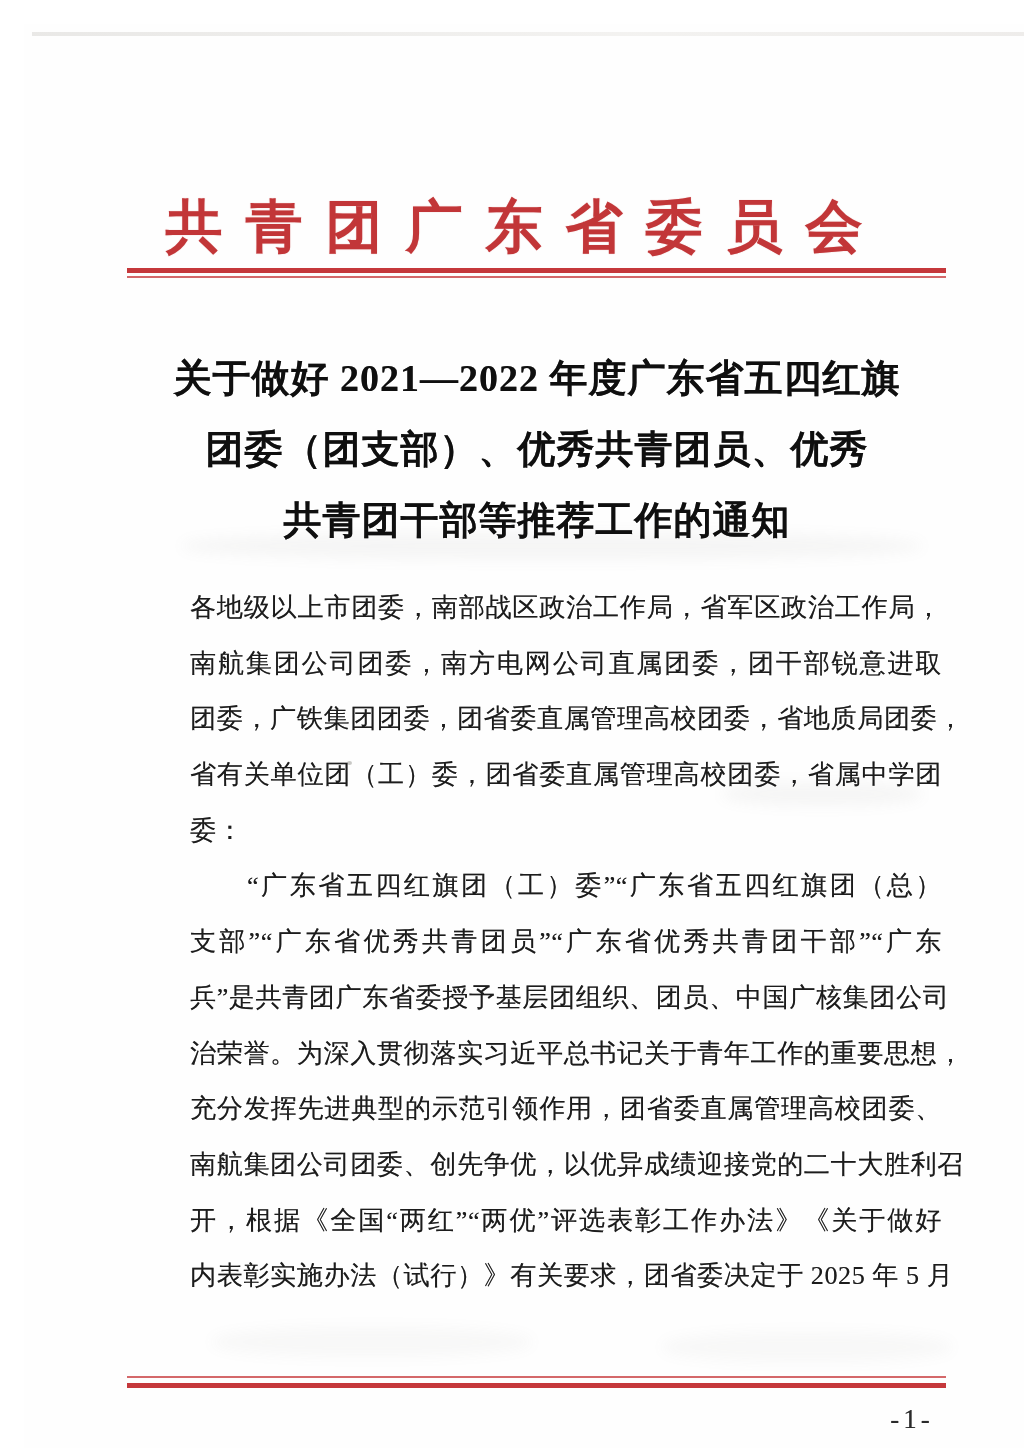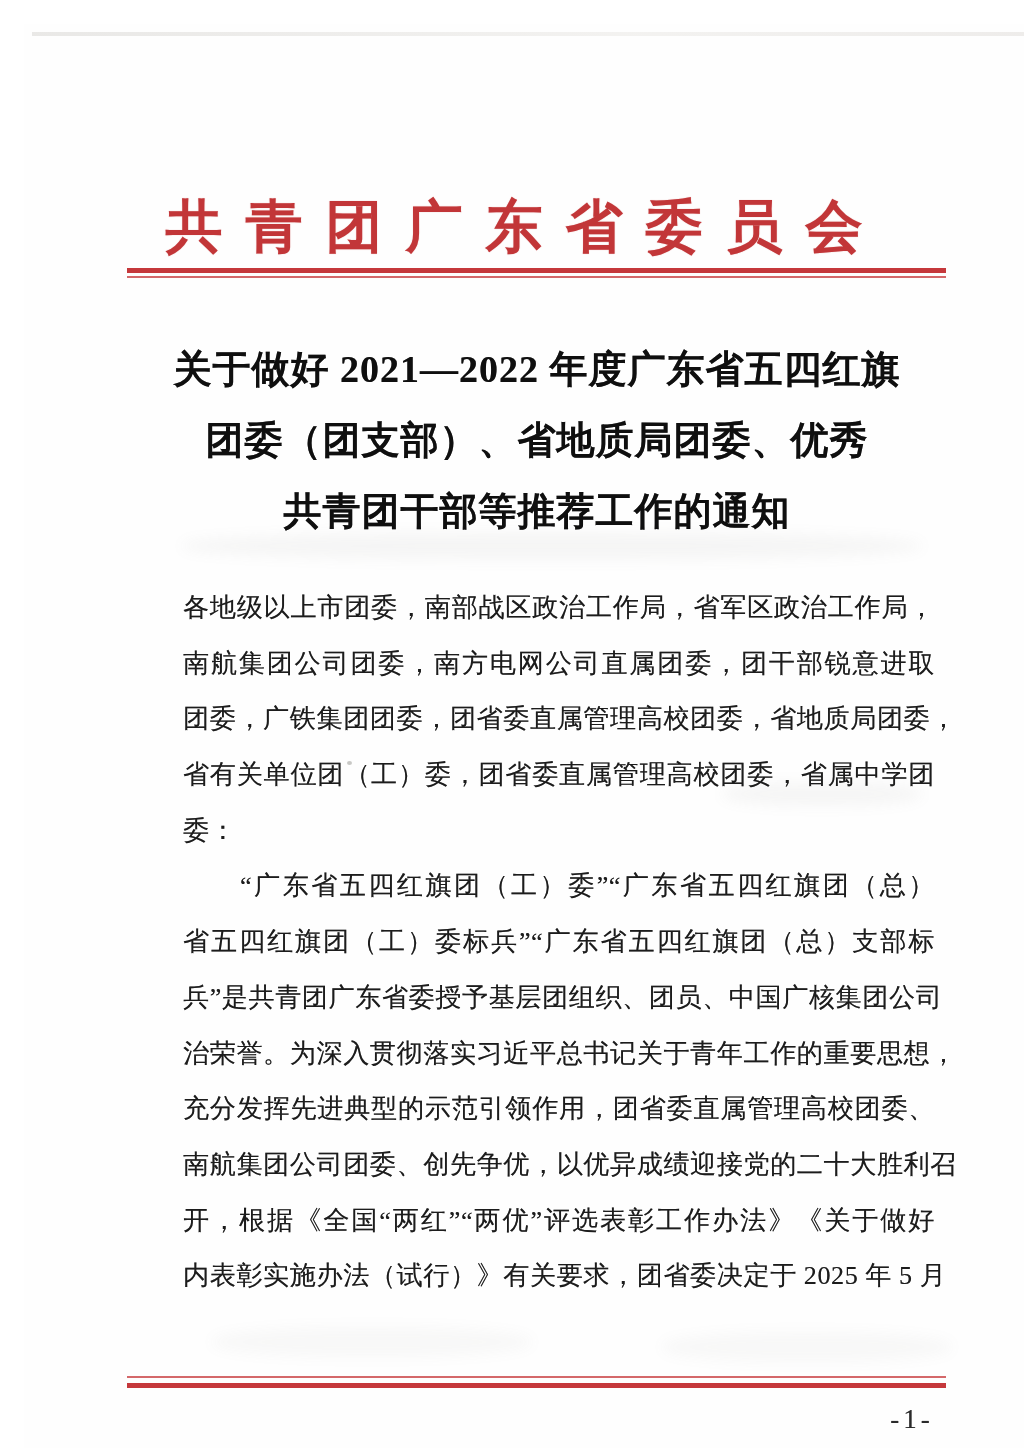--- a/index.html
+++ b/index.html
@@ -54,34 +54,34 @@
   }
   .rule { position: absolute; left: 95px; width: 819px; }
   .rule.header-thick { top: 236px; height: 5px; background: #c5383b; }
   .rule.header-thin  { top: 244px; height: 2px; background: #d4686a; }
   .rule.footer-thin  { top: 1344px; height: 2px; background: #d4686a; }
   .rule.footer-thick { top: 1351px; height: 5px; background: #c5383b; }
 
   
   .doc-title {
     position: absolute;
-    top: 298px; left: 95px; width: 820px;
+    top: 307px; left: 95px; width: 820px;
     text-align: center;
     font-weight: bold;
     font-size: 38px;
     line-height: 63px;
     color: #0f0f0f;
     letter-spacing: 1px;
     text-shadow: 0 0 .6px rgba(0,0,0,.55);
   }
 
   
   .doc-body {
     position: absolute;
-    top: 544px; left: 143px; width: 768px;
+    top: 544px; left: 150px; width: 768px;
     font-size: 26.2px;
     line-height: 47.7px;
     color: #1c1c1c;
     letter-spacing: .5px;
     text-shadow: 0 0 .5px rgba(20,20,20,.5);
   }
   .bline {
     text-align: justify;
     text-align-last: justify;
     height: 47.7px;
@@ -115,32 +115,32 @@
   <div class="smudge s3"></div>
   <div class="smudge s4"></div>
   <div class="speck"></div>
 
   <div class="org-name">共青团广东省委员会</div>
   <div class="rule header-thick"></div>
   <div class="rule header-thin"></div>
 
   <div class="doc-title">
     <div>关于做好 2021—2022 年度广东省五四红旗</div>
-    <div>团委（团支部）、省地质局团委、优秀</div>
+    <div>团委（团支部）、优秀共青团员、优秀</div>
     <div>共青团干部等推荐工作的通知</div>
   </div>
 
   <div class="doc-body">
     <div class="bline">各地级以上市团委，南部战区政治工作局，省军区政治工作局，</div>
     <div class="bline">南航集团公司团委，南方电网公司直属团委，团干部锐意进取</div>
     <div class="bline">团委，广铁集团团委，团省委直属管理高校团委，省地质局团委，</div>
     <div class="bline">省有关单位团（工）委，团省委直属管理高校团委，省属中学团</div>
     <div class="bline left-last">委：</div>
     <div class="bline">　　“广东省五四红旗团（工）委”“广东省五四红旗团（总）</div>
-    <div class="bline">省五四红旗团（工）委标兵”“广东省五四红旗团（总）支部标</div>
+    <div class="bline">支部”“广东省优秀共青团员”“广东省优秀共青团干部”“广东</div>
     <div class="bline">兵”是共青团广东省委授予基层团组织、团员、中国广核集团公司</div>
     <div class="bline">治荣誉。为深入贯彻落实习近平总书记关于青年工作的重要思想，</div>
     <div class="bline">充分发挥先进典型的示范引领作用，团省委直属管理高校团委、</div>
     <div class="bline">南航集团公司团委、创先争优，以优异成绩迎接党的二十大胜利召</div>
     <div class="bline">开，根据《全国“两红”“两优”评选表彰工作办法》《关于做好</div>
     <div class="bline">内表彰实施办法（试行）》有关要求，团省委决定于 2025 年 5 月</div>
   </div>
 
   <div class="rule footer-thin"></div>
   <div class="rule footer-thick"></div>

